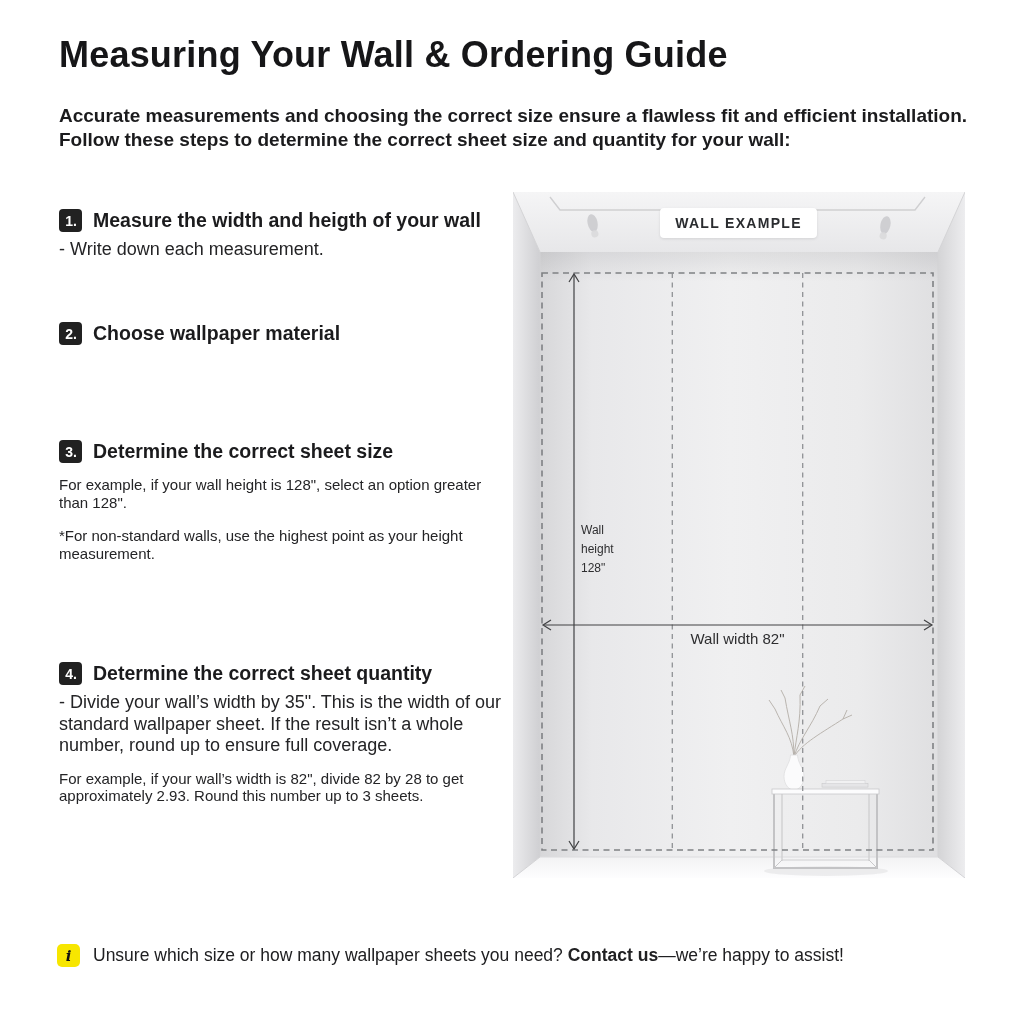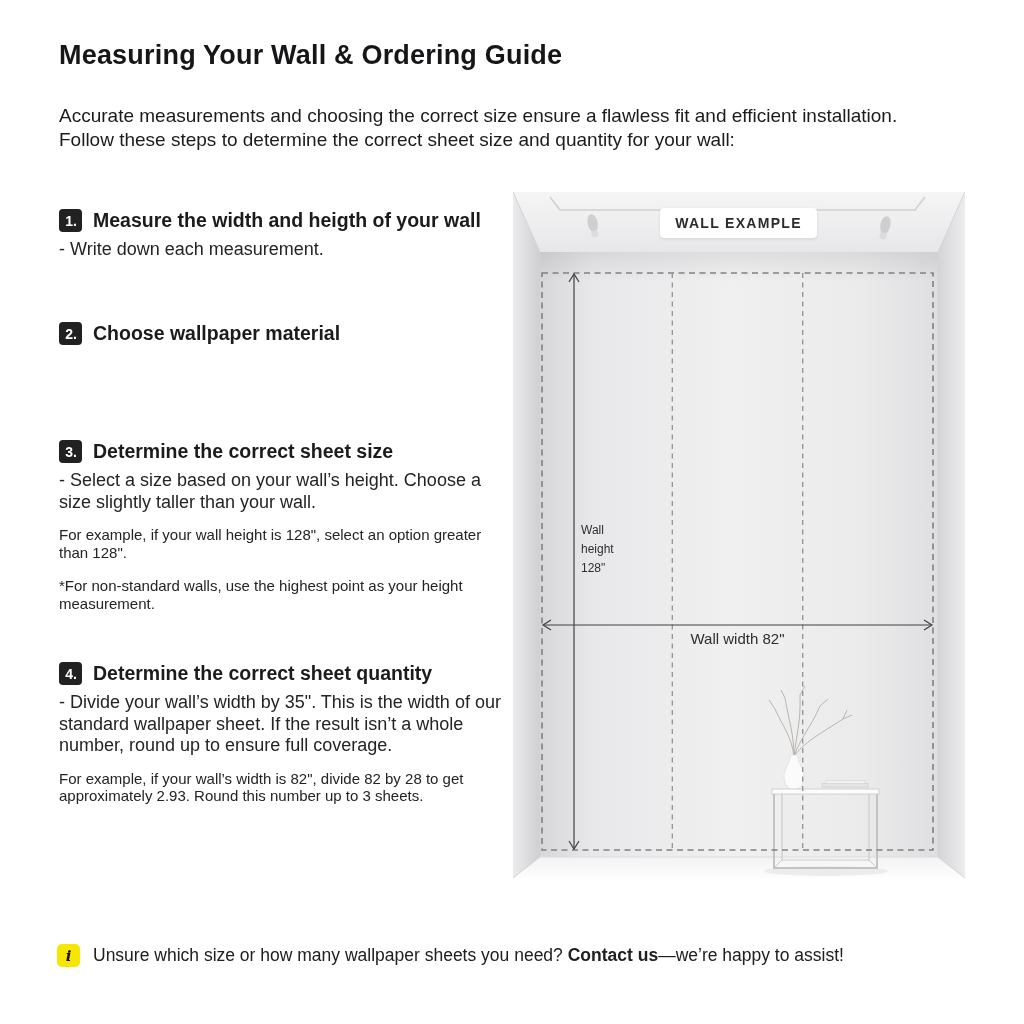--- a/index.html
+++ b/index.html
@@ -2,26 +2,26 @@
 <html><head>
 <meta charset="utf-8">
 <style>
   * { margin:0; padding:0; box-sizing:border-box; }
   html,body { background:#ffffff; }
   .page {
     position:relative; width:1024px; height:1024px; background:#ffffff;
     font-family:"Liberation Sans", sans-serif; color:#1c1c1e; overflow:hidden;
   }
   .title {
-    position:absolute; left:59px; top:40px;
-    font-size:27px; font-weight:700; letter-spacing:.2px; color:#161618;
+    position:absolute; left:59px; top:34px;
+    font-size:36px; font-weight:700; letter-spacing:.2px; color:#161618;
   }
   .intro {
     position:absolute; left:59px; top:104px; width:930px;
-    font-size:19px; font-weight:400; line-height:24px; white-space:pre-line; color:#1b1b1d;
+    font-size:19px; font-weight:700; line-height:24px; white-space:pre-line; color:#1b1b1d;
   }
   .step { position:absolute; left:59px; width:468px; }
   .step-head { display:flex; align-items:center; gap:11px; margin-bottom:7px; }
   .badge {
     flex:0 0 auto; width:23px; height:23px; background:#212121; color:#ffffff;
     border-radius:4px; font-size:14px; font-weight:700;
     display:flex; align-items:center; justify-content:center; padding-left:1px;
   }
   .step-heading { font-size:19.5px; font-weight:700; color:#1b1b1d; }
   .step-body { font-size:18px; line-height:21.5px; white-space:pre-line; color:#242426; }
@@ -82,22 +82,20 @@
       <span class="badge">2.</span>
       <span class="step-heading">Choose wallpaper material</span>
     </div>
   </div>
 
   <div class="step" id="step-3">
     <div class="step-head">
       <span class="badge">3.</span>
       <span class="step-heading">Determine the correct sheet size</span>
     </div>
-    <p class="step-body">- Select a size based on your wall’s height. Choose a
-size slightly taller than your wall.</p>
     <p class="step-note">For example, if your wall height is 128", select an option greater
 than 128".</p>
     <p class="step-footnote">*For non-standard walls, use the highest point as your height
 measurement.</p>
   </div>
 
   <div class="step" id="step-4">
     <div class="step-head">
       <span class="badge">4.</span>
       <span class="step-heading">Determine the correct sheet quantity</span>

